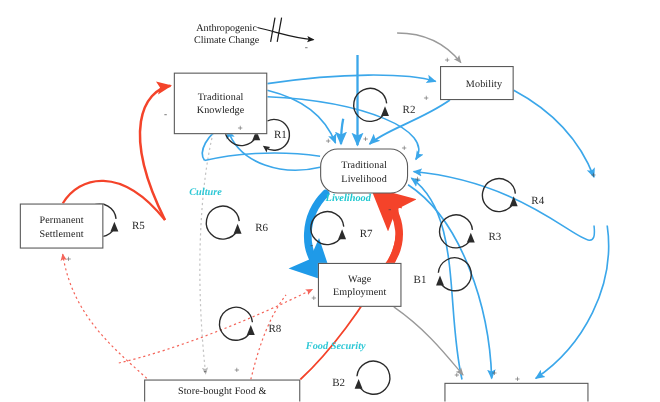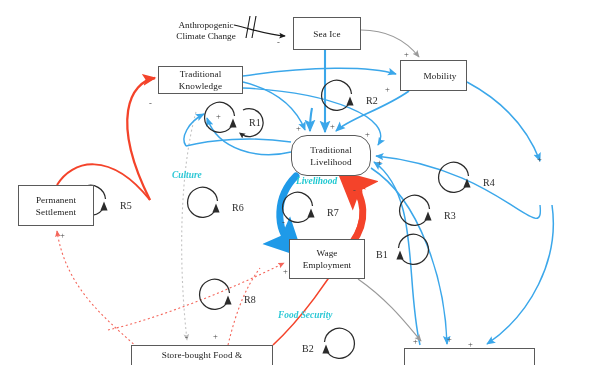--- a/index.html
+++ b/index.html
@@ -189,29 +189,26 @@
         <path d="M -3.6,4.5 L 0,-4.5 L 3.6,4.5 Z" fill="#2b2b2b" transform="translate(311,213)"></path>
         <path d="M 228 301 A 15 15 0 1 1 229.5 293" fill="none" stroke="#2b2b2b" stroke-width="1.25"></path>
         <path d="M -3.6,4.5 L 0,-4.5 L 3.6,4.5 Z" fill="#2b2b2b" transform="translate(228,300)"></path>
         <path d="M 400 256 A 15 15 0 1 0 398.5 248" fill="none" stroke="#2b2b2b" stroke-width="1.25"></path>
         <path d="M -3.6,4.5 L 0,-4.5 L 3.6,4.5 Z" fill="#2b2b2b" transform="translate(400,255)"></path>
         <path d="M 326 350 A 15 15 0 1 0 324.5 342" fill="none" stroke="#2b2b2b" stroke-width="1.25"></path>
         <path d="M -3.6,4.5 L 0,-4.5 L 3.6,4.5 Z" fill="#2b2b2b" transform="translate(326,349)"></path>
       </g>
     </svg>
 
-  <div class="node-box" style="left:293px;top:17px;width:68px;height:33px;">
-    <span class="node-label">Sea Ice</span>
-  </div>
 
   <div class="node-box" style="left:400px;top:60px;width:67px;height:31px;padding-left:13px;">
     <span class="node-label">Mobility</span>
   </div>
 
-  <div class="node-box" style="left:158px;top:66px;width:85px;height:28px;">
+  <div class="node-box" style="left:158px;top:66px;width:85px;height:56px;">
     <span class="node-label">Traditional
 Knowledge</span>
   </div>
 
   <div class="node-box" style="left:291px;top:135px;width:80px;height:41px;border-radius:16px;">
     <span class="node-label">Traditional
 Livelihood</span>
   </div>
 
 

